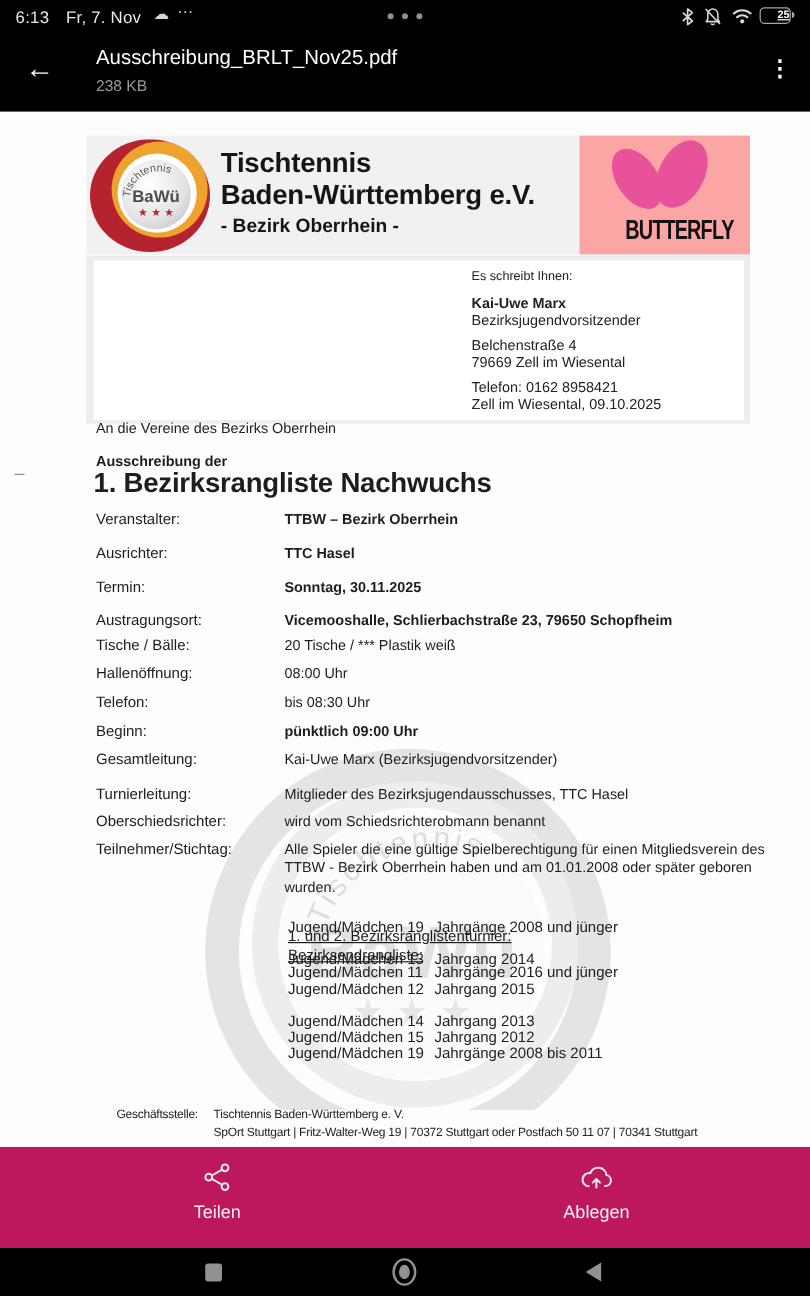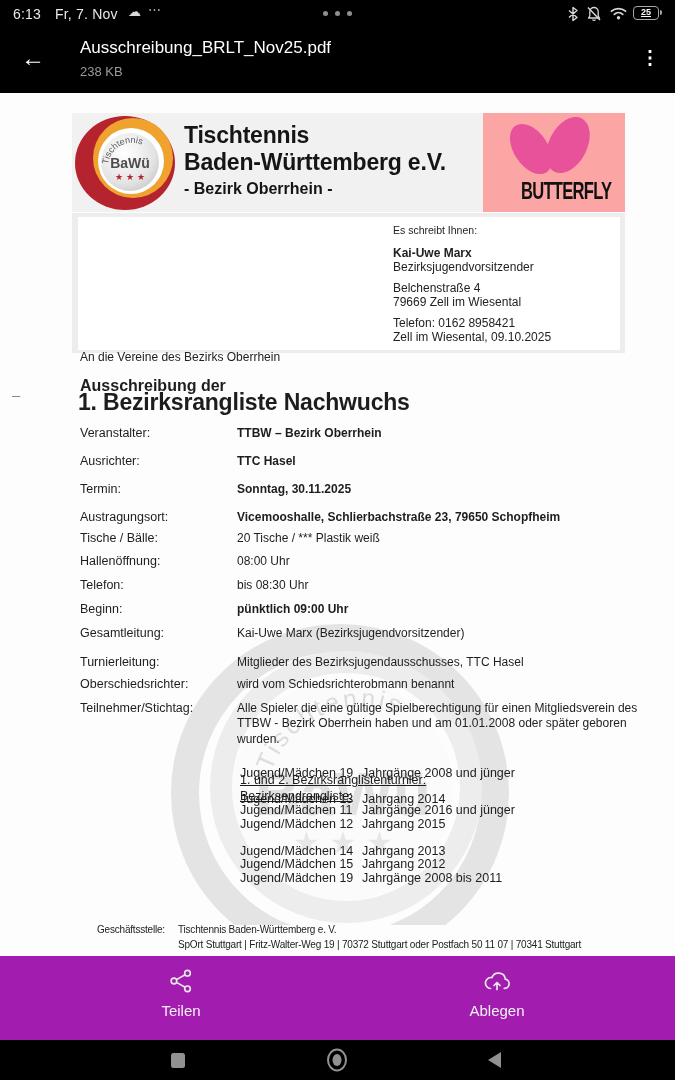--- a/index.html
+++ b/index.html
@@ -5,21 +5,21 @@
   * { margin:0; padding:0; box-sizing:border-box; }
   html,body { width:675px; height:1080px; background:#000; overflow:hidden;
               font-family:"Liberation Sans", sans-serif; }
   
   #status-bar { position:absolute; top:0; left:0; width:675px; height:28px; background:#000; color:#e8e8e8; }
   #status-bar .txt { position:absolute; top:6px; font-size:14px; font-weight:500; letter-spacing:.2px; }
   .sb-icon { position:absolute; top:6px; }
   #sb-center-dots { position:absolute; top:11px; left:323px; display:flex; gap:7px; }
   #sb-center-dots i { width:5px; height:5px; border-radius:50%; background:#8f8f8f; }
   #battery { position:absolute; top:6px; left:633px; width:26px; height:14px; border:1.5px solid #a8a8a8;
-             border-radius:4px; color:#fff; font-size:9px; font-weight:700; text-align:center; line-height:11px;text-decoration:underline; }
+             border-radius:4px; color:#fff; font-size:9px; font-weight:700; text-align:right; line-height:11px;text-decoration:underline; }
   #battery::after { content:""; position:absolute; right:-4px; top:3px; width:2.5px; height:5px; background:#a8a8a8; border-radius:0 2px 2px 0; }
   
   #app-bar { position:absolute; top:28px; left:0; width:675px; height:65px; background:#000; }
   #back-button { position:absolute; left:16px; top:14px; width:34px; height:34px; color:#fff; font-size:24px; line-height:32px; text-align:center; }
   #file-title { position:absolute; left:80px; top:10px; color:#fff; font-size:17px; font-weight:500; }
   #file-size { position:absolute; left:80px; top:36px; color:#9a9a9a; font-size:13px; }
   #menu-button { position:absolute; right:10px; top:14px; width:30px; height:34px; color:#fff; font-size:19px; line-height:32px; text-align:center; font-weight:700; }
   
   #pdf-page { position:absolute; top:93px; left:0; width:675px; height:863px; background:#fdfdfd; color:#1d1d1d; }
   #page-dash { position:absolute; left:12px; top:293px; color:#8a8a8a; font-size:15px; }
@@ -33,39 +33,39 @@
   #butterfly-label { position:absolute; left:38px; bottom:7px; font-size:23px; font-weight:700; color:#111;
                      transform:scaleX(.72); transform-origin:left; letter-spacing:-1px; }
   
   #contact-region { position:absolute; left:72px; top:120px; width:553px; height:140px; background:#ededed; }
   #contact-inner { position:absolute; left:6px; top:4px; right:5px; bottom:3px; background:#fff; }
   #contact-text { position:absolute; left:315px; top:6px; width:225px; font-size:12px; line-height:14px; color:#222; }
   #contact-text p { margin-bottom:7px; }
   #sender-name { font-weight:700; }
   
   #recipient { position:absolute; left:80px; top:257px; font-size:12px; color:#222; }
-  #pretitle { position:absolute; left:80px; top:284px; font-size:16px; font-weight:700; }
+  #pretitle { position:absolute; left:80px; top:284px; font-size:12px; font-weight:700; }
   #doc-title { position:absolute; left:78px; top:296px; font-size:23px; font-weight:700; letter-spacing:-.2px; }
   
   #watermark { position:absolute; left:150px; top:432px; z-index:0; }
   
   #info-table .row { position:absolute; left:80px; width:560px; font-size:12.5px; line-height:15.3px; z-index:2; }
   #info-table .lbl { position:absolute; left:0; width:150px; }
   #info-table .val { position:absolute; left:157px; width:412px; font-size:12px; }
   #info-table .val.b { font-weight:700; font-size:12px; }
   
   .sec-title { position:absolute; left:240px; font-size:12.5px; text-decoration:underline; z-index:2; }
   .sec-row { position:absolute; left:240px; width:380px; font-size:12.5px; z-index:2; }
   .sec-row .c1 { display:inline-block; width:122px; }
   
   #doc-footer { position:absolute; left:97px; top:830px; font-size:10px; letter-spacing:-.2px; color:#222; line-height:14.5px; z-index:2; }
   #doc-footer .f-label { position:absolute; left:0; top:0; }
   #doc-footer .f-lines { position:absolute; left:81px; top:0; width:470px; white-space:nowrap; }
   
-  #action-bar { position:absolute; top:956px; left:0; width:675px; height:84px; background:#a21caf; color:#fff; }
+  #action-bar { position:absolute; top:956px; left:0; width:675px; height:84px; background:#be185d; color:#fff; }
   .action-btn { position:absolute; top:10px; width:120px; text-align:center; }
   .action-btn .ic { height:30px; display:flex; align-items:center; justify-content:center; }
   .action-btn .lab { margin-top:6px; font-size:15px; color:#f2f2f2; }
   #share-button { left:121px; }
   #save-button { left:437px; }
   
   #nav-bar { position:absolute; top:1040px; left:0; width:675px; height:40px; background:#000; }
   .nav-btn { position:absolute; top:6px; width:28px; height:28px; display:flex; align-items:center; justify-content:center; }
   #nav-recents { left:164px; } #nav-home { left:323px; } #nav-back { left:480px; }
 </style>

